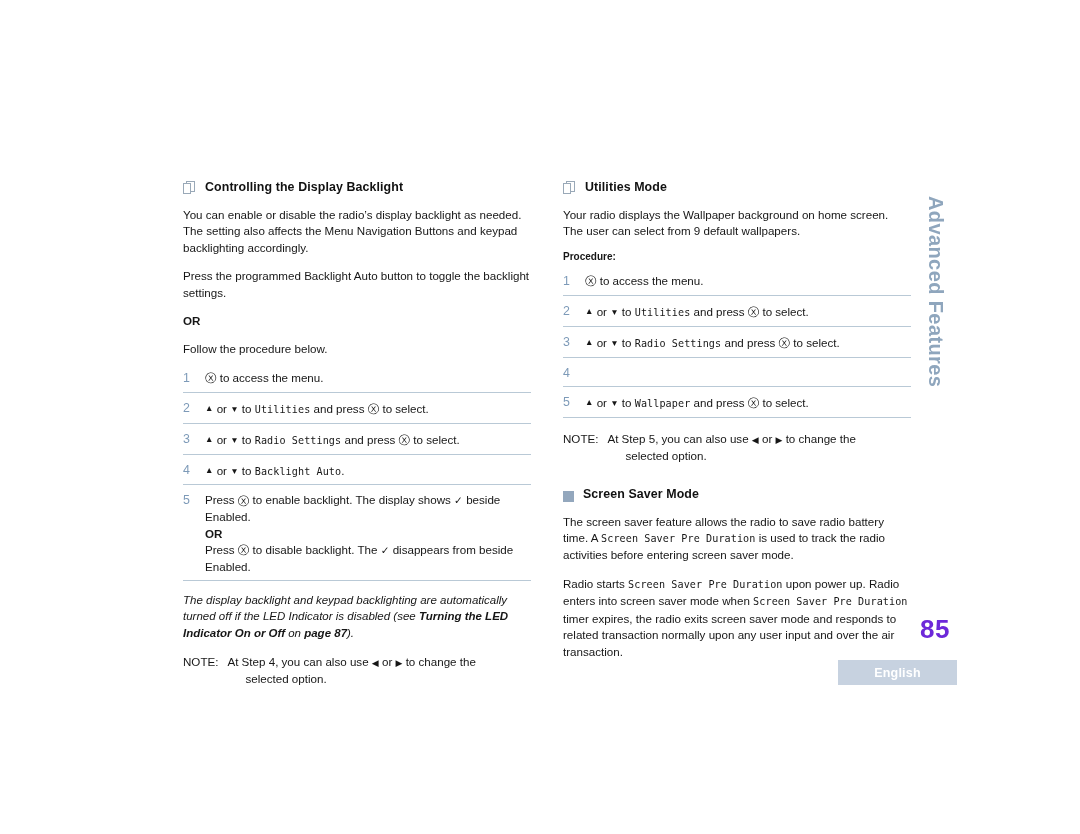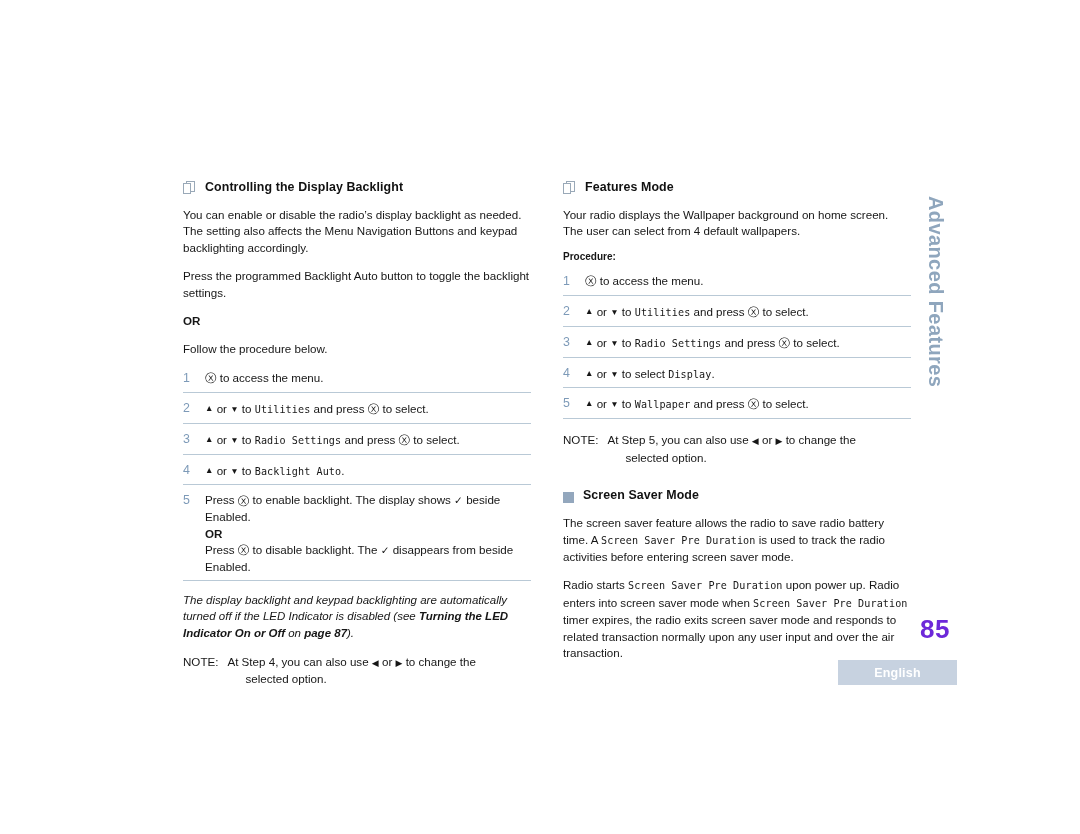--- a/index.html
+++ b/index.html
@@ -266,42 +266,41 @@
     <div class="note">
       <span class="note-lbl">NOTE:</span>
       <span class="note-body"><span>At Step 4, you can also use </span><span class="g-left"></span><span> or </span><span class="g-right"></span><span> to change the</span><span class="l2">selected option.</span></span>
     </div>
   </div>
 
   <div class="col col-right">
 
     <div class="sect-head">
       <span class="ico-pages"></span>
-      <span class="title">Features Mode</span>
-    </div>
-
-    <p class="body tight">Your radio displays the Wallpaper background on home screen. The user can select from 4 default wallpapers.</p>
+      <span class="title">Utilities Mode</span>
+    </div>
+
+    <p class="body tight">Your radio displays the Wallpaper background on home screen. The user can select from 9 default wallpapers.</p>
     <p class="lbl-proc">Procedure:</p>
 
     <div class="steps" id="right-steps">
         <div class="step rule">
           <span class="num">1</span>
           <span class="txt"><span class="g-menu"></span><span> to access the menu.</span></span>
         </div>
         <div class="step rule">
           <span class="num">2</span>
           <span class="txt"><span class="g-up"></span><span> or </span><span class="g-down"></span><span> to </span><span class="mono">Utilities</span><span> and press </span><span class="g-menu"></span><span> to select.</span></span>
         </div>
         <div class="step rule">
           <span class="num">3</span>
           <span class="txt"><span class="g-up"></span><span> or </span><span class="g-down"></span><span> to </span><span class="mono">Radio Settings</span><span> and press </span><span class="g-menu"></span><span> to select.</span></span>
         </div>
         <div class="step rule">
           <span class="num">4</span>
-          <span class="txt"><span class="g-up"></span><span> or </span><span class="g-down"></span><span> to select </span><span class="mono">Display</span><span>.</span></span>
         </div>
         <div class="step rule-last">
           <span class="num">5</span>
           <span class="txt"><span class="g-up"></span><span> or </span><span class="g-down"></span><span> to </span><span class="mono">Wallpaper</span><span> and press </span><span class="g-menu"></span><span> to select.</span></span>
         </div>
       </div>
 
     <div class="note">
       <span class="note-lbl">NOTE:</span>
       <span class="note-body"><span>At Step 5, you can also use </span><span class="g-left"></span><span> or </span><span class="g-right"></span><span> to change the</span><span class="l2">selected option.</span></span>

